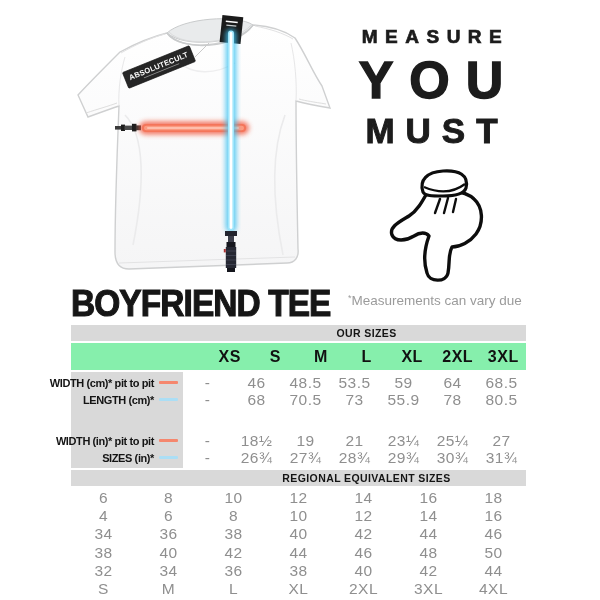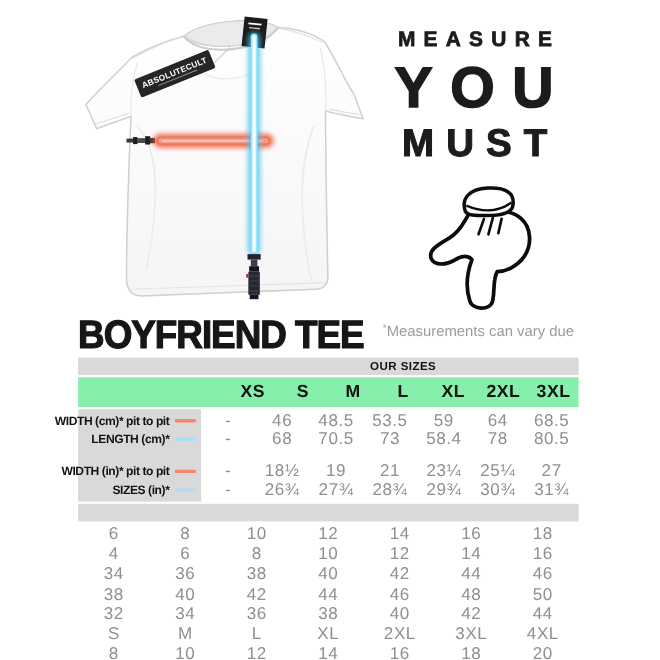--- a/index.html
+++ b/index.html
@@ -41,21 +41,21 @@
 
   .split{display:flex;margin-bottom:2px;}
   .labels-col{width:112px;background:#d9d9d9;}
   .vals-col{flex:1;background:#ffffff;}
   .meas-pad{padding:2px 0;box-sizing:border-box;}
 
   .meas-label-row{height:17px;display:flex;justify-content:flex-end;align-items:center;
                   padding-right:5px;font-size:11px;letter-spacing:-0.4px;font-weight:bold;color:#141414;white-space:nowrap;}
   .dash{width:19px;height:2.6px;margin-left:5px;border-radius:1px;flex:none;}
   .vals-row{display:flex;height:17px;align-items:center;}
-  .grp{margin-top:12px;}
+  .grp{margin-top:24px;}
   .val{font-size:15.5px;line-height:17px;color:#8f8f8f;letter-spacing:.5px;}
 
   .reg-label-row{height:18.3px;line-height:18.3px;text-align:center;font-size:12px;font-weight:bold;color:#141414;}
   .vals-row.reg{height:18.3px;}
 </style>
 </head>
 <body>
 
 <div class="page">
 
@@ -213,21 +213,21 @@
             <div class="cell val">53.5</div>
             <div class="cell val">59</div>
             <div class="cell val">64</div>
             <div class="cell val">68.5</div>
           </div>
           <div class="vals-row">
             <div class="cell val">-</div>
             <div class="cell val">68</div>
             <div class="cell val">70.5</div>
             <div class="cell val">73</div>
-            <div class="cell val">58.4</div>
+            <div class="cell val">55.9</div>
             <div class="cell val">78</div>
             <div class="cell val">80.5</div>
           </div>
           <div class="vals-row grp">
             <div class="cell val">-</div>
             <div class="cell val">18½</div>
             <div class="cell val">19</div>
             <div class="cell val">21</div>
             <div class="cell val">23¼</div>
             <div class="cell val">25¼</div>
@@ -240,20 +240,21 @@
             <div class="cell val">28¾</div>
             <div class="cell val">29¾</div>
             <div class="cell val">30¾</div>
             <div class="cell val">31¾</div>
           </div>
         </div>
     </div>
 
     <div class="band">
       <div class="spacer"></div>
+      <div class="band-text">REGIONAL EQUIVALENT SIZES</div>
     </div>
 
     <div class="split">
       <div class="vals-col" id="reg-values">
           <div class="vals-row reg">
             <div class="cell val">6</div>
             <div class="cell val">8</div>
             <div class="cell val">10</div>
             <div class="cell val">12</div>
             <div class="cell val">14</div>

